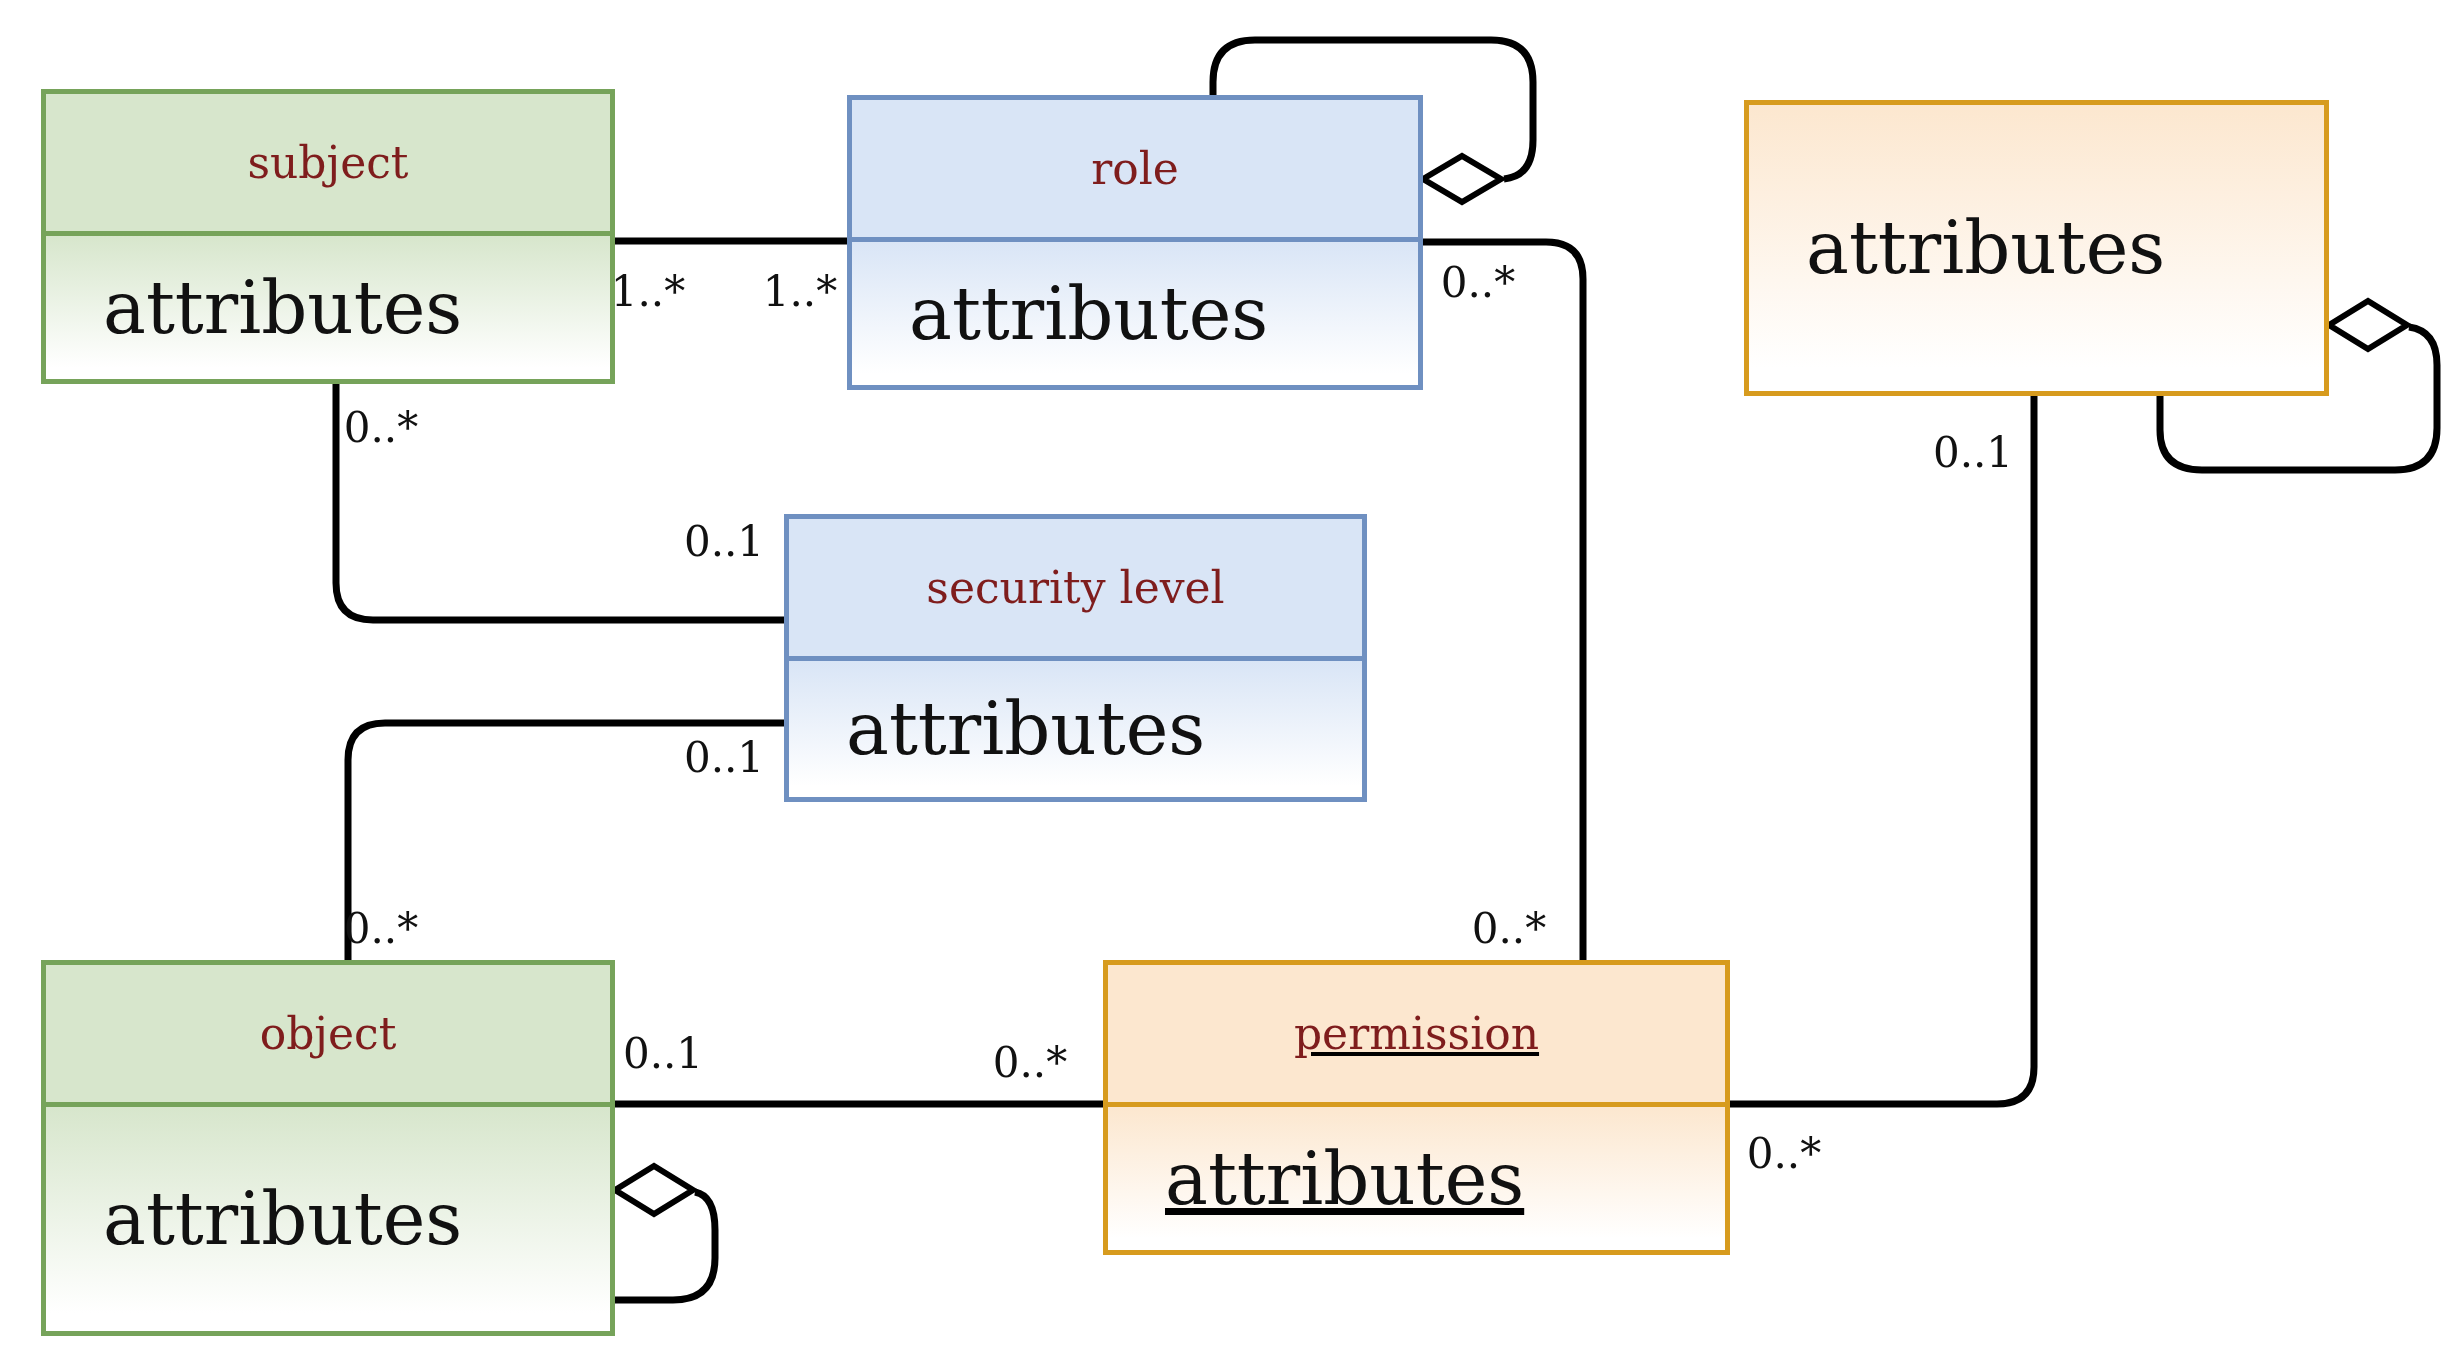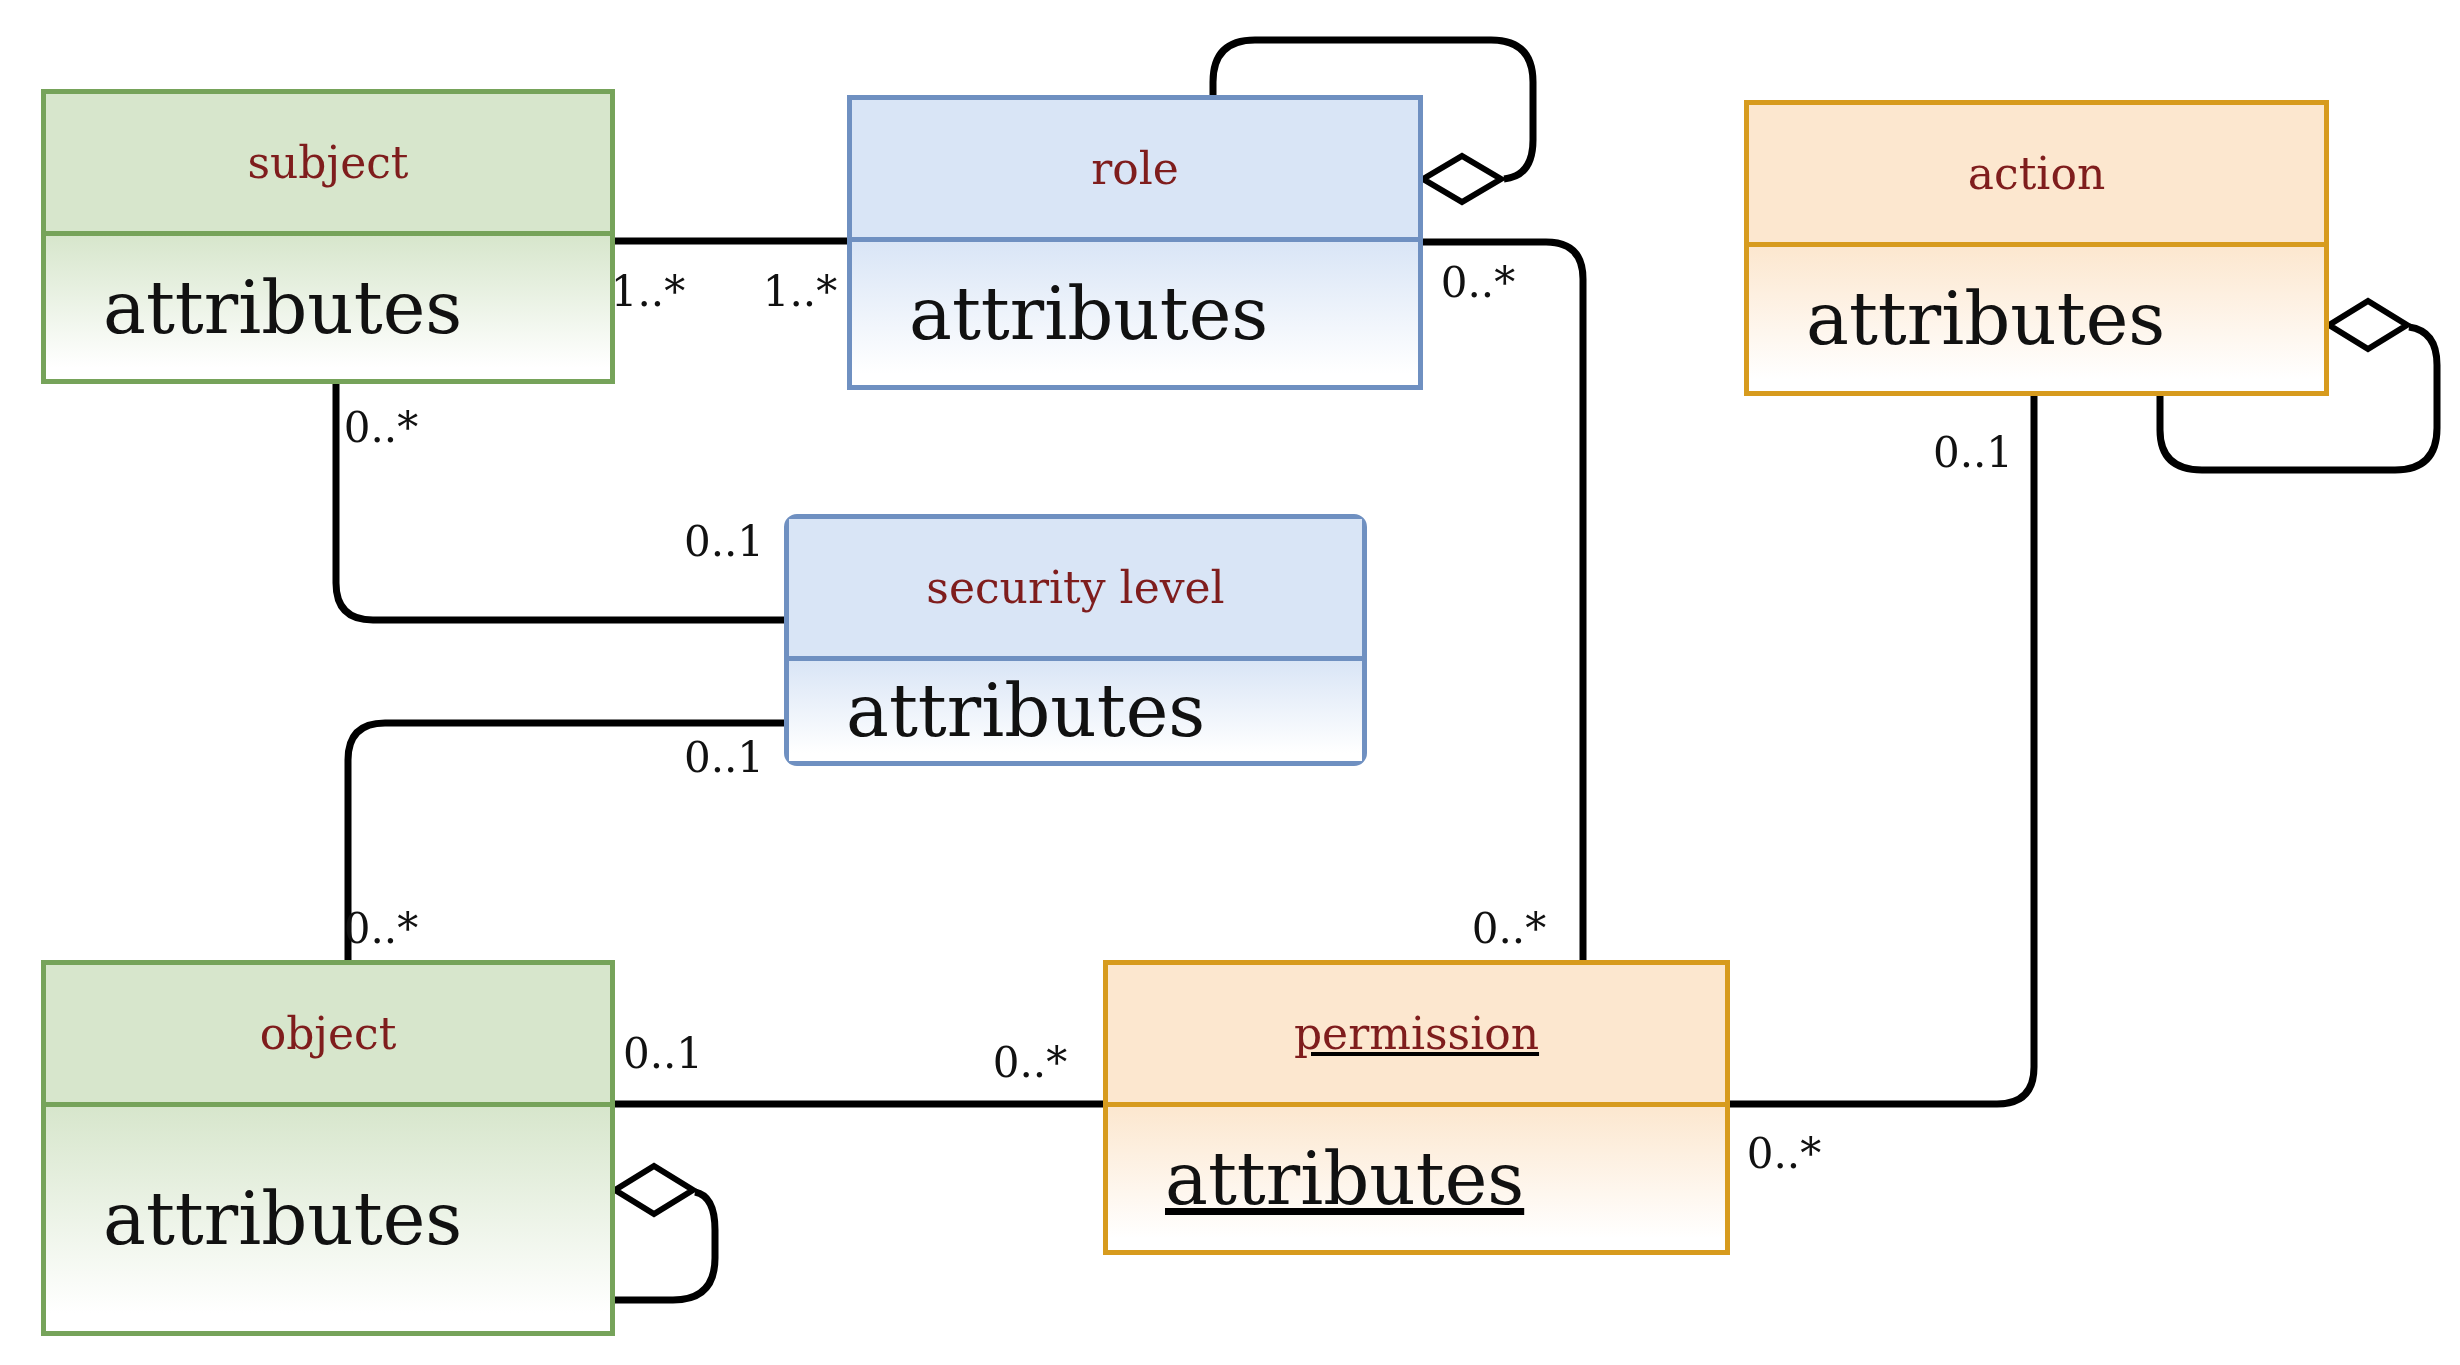--- a/index.html
+++ b/index.html
@@ -81,25 +81,24 @@
     <div class="title">subject</div>
     <div class="attrs">attributes</div>
   </div>
 
   <div class="entity blue" style="left:847px;top:95px;width:576px;height:295px;">
     <div class="title">role</div>
     <div class="attrs">attributes</div>
   </div>
 
   <div class="entity orange" style="left:1744px;top:100px;width:585px;height:296px;">
-    <div class="title">action</div>
     <div class="attrs">attributes</div>
   </div>
 
-  <div class="entity blue" style="left:784px;top:514px;width:583px;height:252px;border-radius:13px;">
+  <div class="entity blue" style="left:784px;top:514px;width:583px;height:288px;">
     <div class="title">security level</div>
     <div class="attrs">attributes</div>
   </div>
 
   <div class="entity green" style="left:41px;top:960px;width:574px;height:376px;">
     <div class="title">object</div>
     <div class="attrs">attributes</div>
   </div>
 
   <div class="entity orange" style="left:1103px;top:960px;width:627px;height:295px;text-decoration:underline;">

